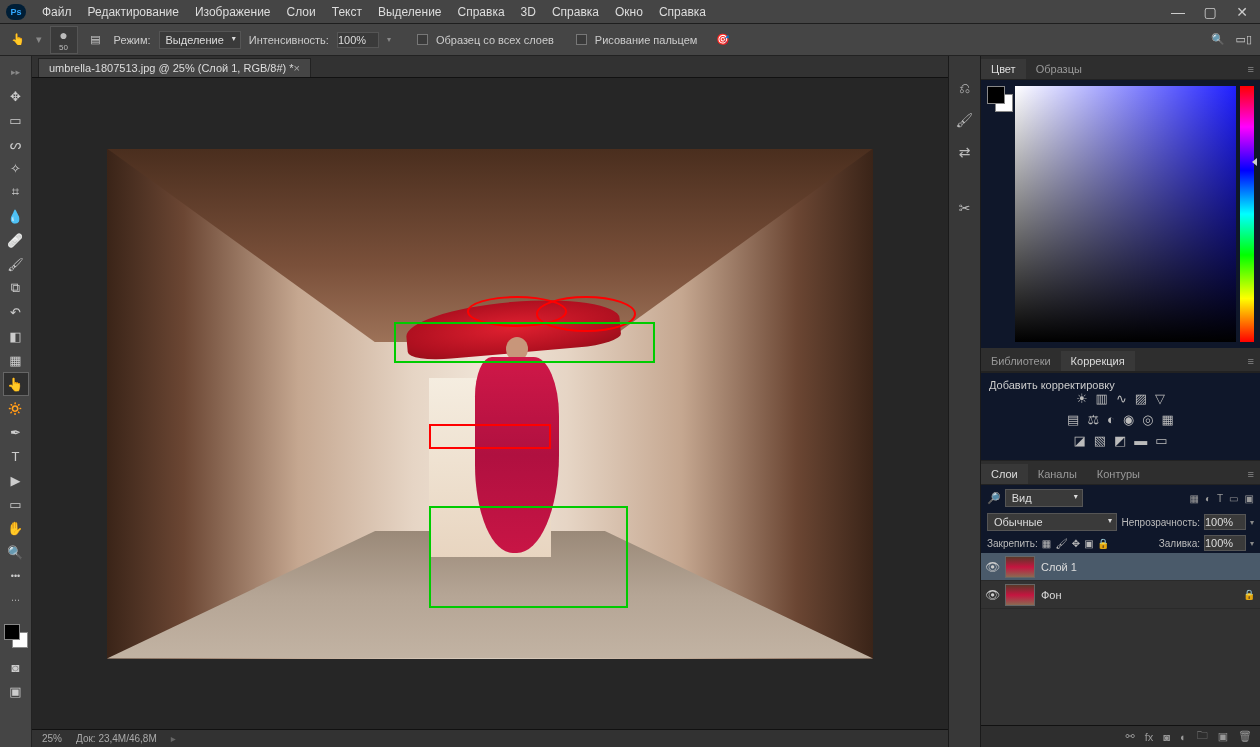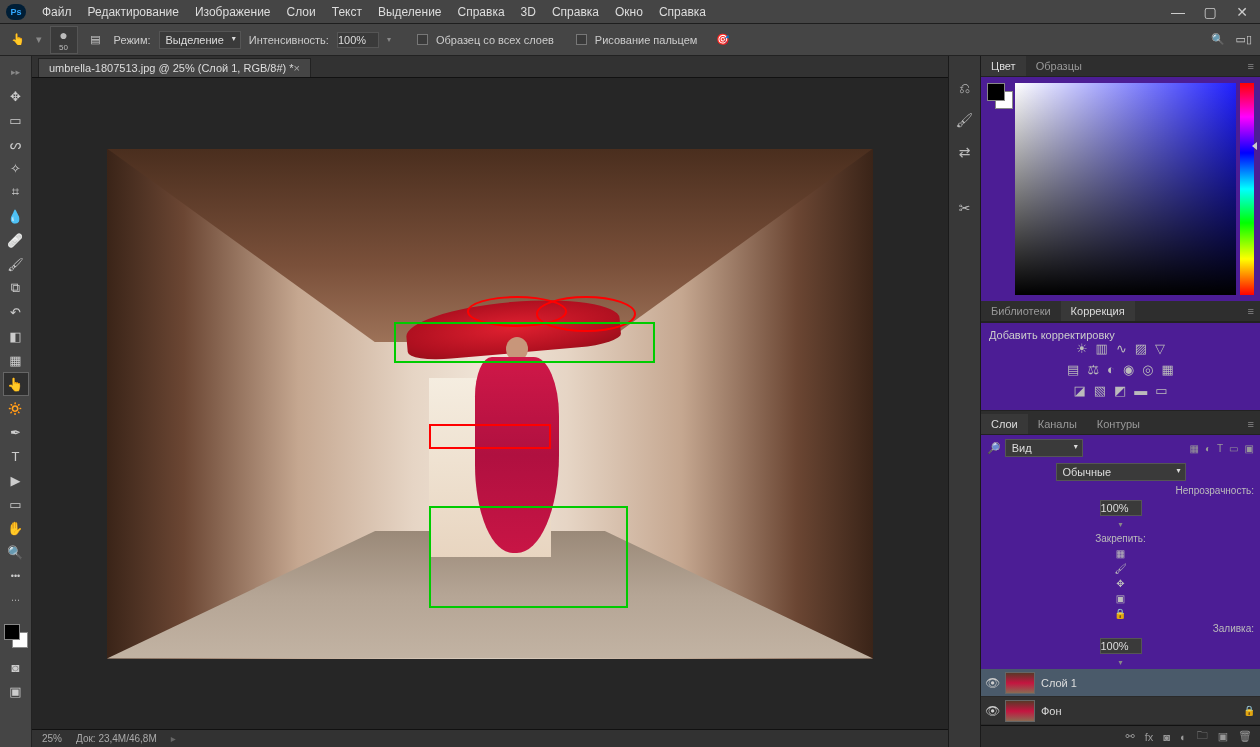--- a/index.html
+++ b/index.html
@@ -44,39 +44,39 @@
 .annot { position: absolute; border: 2px solid; }
 .green1 { border-color: #0c0; left: 37.5%; top: 34%; width: 34%; height: 8%; }
 .green2 { border-color: #0c0; left: 42%; top: 70%; width: 26%; height: 20%; }
 .red-rect { border-color: #f00; left: 42%; top: 54%; width: 16%; height: 5%; }
 .red-ell { position: absolute; border: 2px solid #f00; border-radius: 50%; }
 .rel1 { left: 47%; top: 29%; width: 13%; height: 6%; }
 .rel2 { left: 56%; top: 29%; width: 13%; height: 7%; }
 .status-bar { height: 18px; background: #323232; border-top: 1px solid #111; display: flex; align-items: center; padding: 0 10px; font-size: 10px; color: #aaa; gap: 14px; }
 .right-dock { width: 32px; background: #383838; border-left: 1px solid #1a1a1a; display: flex; flex-direction: column; align-items: center; padding-top: 24px; gap: 14px; }
 .right-dock .d { width: 18px; height: 18px; color: #bbb; font-size: 14px; cursor: pointer; text-align: center; }
-.panels { width: 280px; background: #4c1d95; display: flex; flex-direction: column; border-left: 1px solid #1a1a1a; }
+.panels { width: 280px; background: #0f172a; display: flex; flex-direction: column; border-left: 1px solid #1a1a1a; }
 .panel-tabs { display: flex; background: #2e2e2e; height: 24px; align-items: flex-end; border-bottom: 1px solid #222; }
 .ptab { padding: 4px 10px; font-size: 11px; color: #999; cursor: pointer; }
 .ptab.active { background: #383838; color: #ddd; }
 .ptab-menu { margin-left: auto; padding: 4px 6px; color: #888; cursor: pointer; }
 .color-panel { height: 268px; display: flex; padding: 6px; gap: 4px; }
 .color-fgbg { width: 24px; position: relative; }
 .color-fgbg .cfg { position: absolute; top: 0; left: 0; width: 18px; height: 18px; background: #000; border: 1px solid #888; }
 .color-fgbg .cbg { position: absolute; top: 8px; left: 8px; width: 18px; height: 18px; background: #fff; border: 1px solid #888; }
 .color-field { flex: 1; background: linear-gradient(to bottom, rgba(0,0,0,0) 0%, #000 100%), linear-gradient(to right, #fff 0%, #2020ff 100%); position: relative; }
 .hue-strip { width: 14px; background: linear-gradient(to bottom, #f00 0%, #f0f 16%, #00f 33%, #0ff 50%, #0f0 66%, #ff0 83%, #f00 100%); position: relative; }
 .hue-cursor { position: absolute; right: -3px; top: 28%; width: 0; height: 0; border-top: 4px solid transparent; border-bottom: 4px solid transparent; border-right: 5px solid #ccc; }
 .adj-panel { padding: 6px 8px; border-top: 1px solid #222; }
 .adj-title { font-size: 11px; color: #ccc; }
 .adj-icons { display: flex; gap: 8px; margin-bottom: 6px; color: #bbb; font-size: 13px; justify-content: center;}
 .layers-panel { flex: 1; display: flex; flex-direction: column; border-top: 1px solid #222; }
 .layer-controls { padding: 4px 6px; display: flex; gap: 4px; align-items: center; font-size: 10px; color: #bbb; }
 .layer-filters { margin-left: auto; display: flex; gap: 6px; color: #999; }
-.layer-row2 { padding: 2px 6px; display: flex; align-items: center; gap: 4px; font-size: 10px; color: #bbb; flex-direction: column; }
+.layer-row2 { padding: 2px 6px; display: flex; align-items: center; gap: 4px; font-size: 10px; color: #bbb; }
 .layer-list { flex: 1; background: #323232; overflow-y: auto; }
 .layer { display: flex; align-items: center; height: 28px; padding: 0 4px; gap: 6px; border-bottom: 1px solid #2a2a2a; }
 .layer.selected { background: #4a5a6a; }
 .eye { width: 14px; color: #ccc; font-size: 12px; cursor: pointer; }
 .thumb { width: 30px; height: 22px; background: linear-gradient(180deg, #5a3828 0%, #c51540 50%, #8a6a52 100%); border: 1px solid #666; }
 .layer-name { font-size: 11px; color: #ddd; }
 .layer-lock { margin-left: auto; color: #aaa; font-size: 10px; }
 .layers-footer { height: 22px; background: #2e2e2e; border-top: 1px solid #111; display: flex; align-items: center; justify-content: flex-end; gap: 10px; padding: 0 8px; color: #999; font-size: 11px; }
 </style>
 </head>

